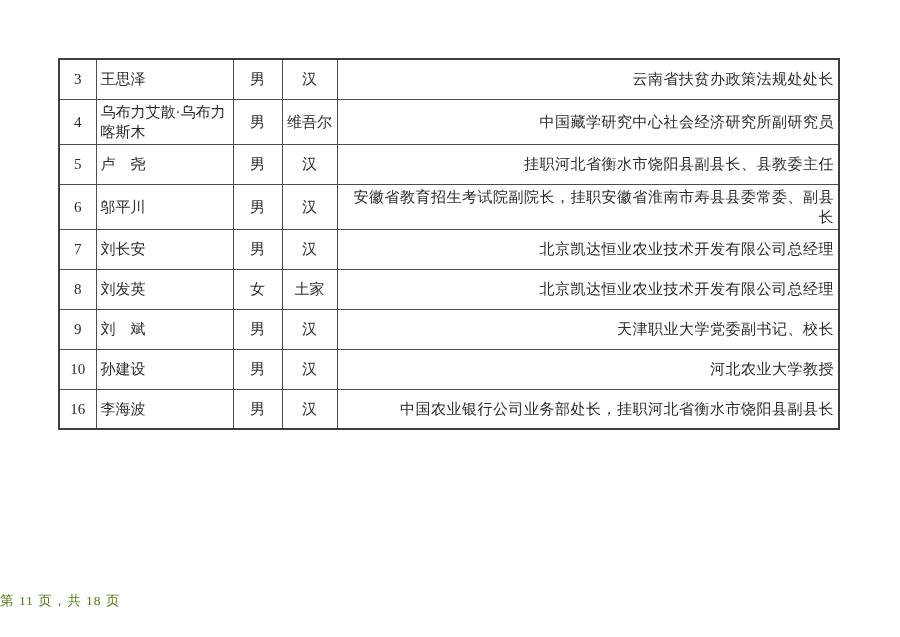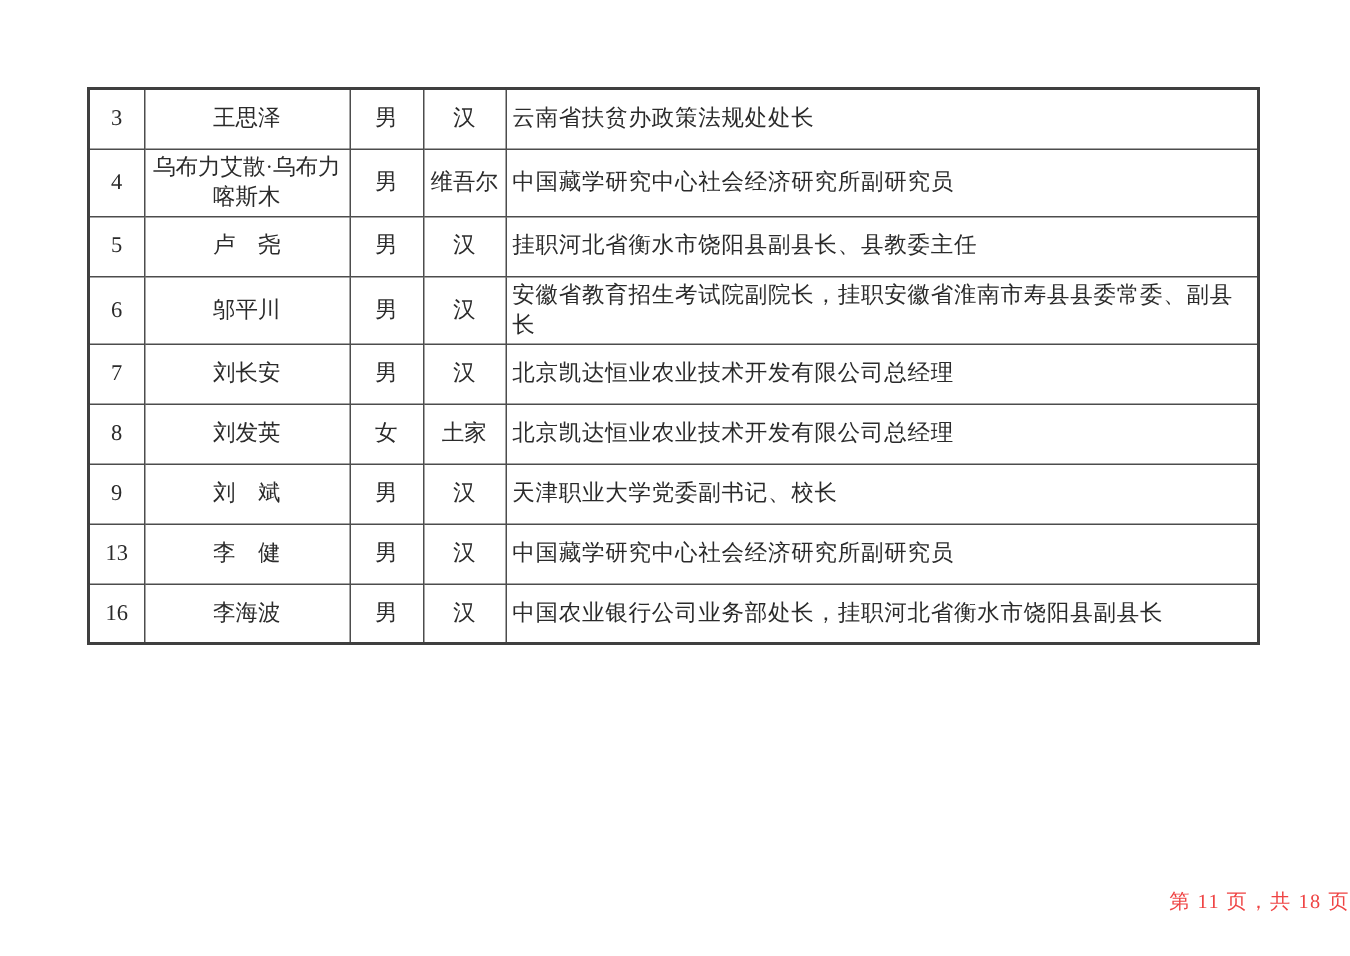--- a/index.html
+++ b/index.html
@@ -38,49 +38,48 @@
     height: 40px;
     padding: 2px 4px;
     word-break: break-all;
   }
   td.col-no {
     text-align: center;
     font-size: 14px;
     letter-spacing: 0;
   }
   td.col-name {
-    text-align: center;
     letter-spacing: 0;
   }
   td.col-gender {
     text-align: center;
     letter-spacing: 0;
   }
   td.col-ethnicity {
     text-align: center;
     letter-spacing: 0;
     white-space: nowrap;
     padding: 2px;
   }
   td.col-position {
-    text-align: left;
+    text-align: right;
     letter-spacing: 0.5px;
     padding-left: 7px;
     padding-right: 7px;
     margin-top: 32px;
   }
   .footer {
     position: absolute;
     left: 0;
     top: 592px;
     width: 900px;
-    text-align: right;
+    text-align: left;
     font-size: 13.5px;
     letter-spacing: 1px;
-    color: #ef4444;
+    color: #4d7c0f;
   }
 </style>
 </head>
 <body>
 
 <div class="page">
 
   <table class="roster">
     <colgroup>
       <col style="width:37px">
@@ -133,25 +132,25 @@
     <td class="col-position">北京凯达恒业农业技术开发有限公司总经理</td>
   </tr>
         <tr class="roster-row">
     <td class="col-no">9</td>
     <td class="col-name">刘　斌</td>
     <td class="col-gender">男</td>
     <td class="col-ethnicity">汉</td>
     <td class="col-position">天津职业大学党委副书记、校长</td>
   </tr>
         <tr class="roster-row">
-    <td class="col-no">13</td>
-    <td class="col-name">李　健</td>
+    <td class="col-no">10</td>
+    <td class="col-name">孙建设</td>
     <td class="col-gender">男</td>
     <td class="col-ethnicity">汉</td>
-    <td class="col-position">中国藏学研究中心社会经济研究所副研究员</td>
+    <td class="col-position">河北农业大学教授</td>
   </tr>
         <tr class="roster-row">
     <td class="col-no">16</td>
     <td class="col-name">李海波</td>
     <td class="col-gender">男</td>
     <td class="col-ethnicity">汉</td>
     <td class="col-position">中国农业银行公司业务部处长，挂职河北省衡水市饶阳县副县长</td>
   </tr>
       </tbody>
   </table>

